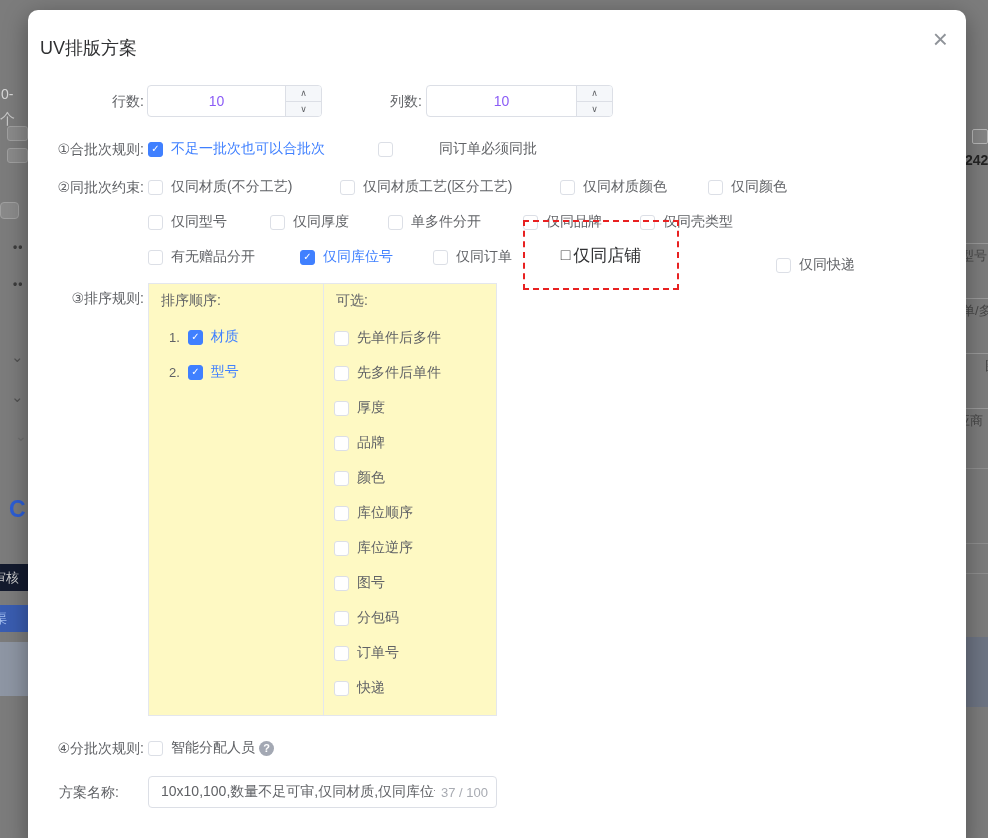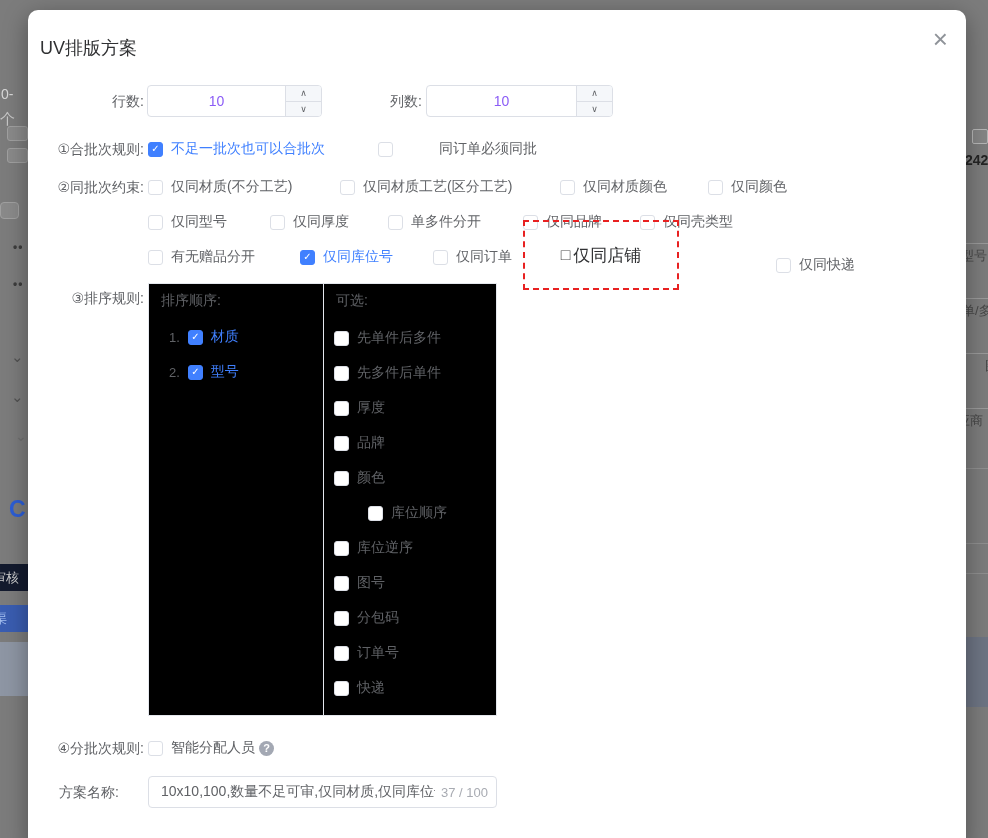--- a/index.html
+++ b/index.html
@@ -51,21 +51,21 @@
     font-size:14px; color:#606266; white-space:nowrap; cursor:pointer; }
   .cb { width:15px; height:15px; flex:none; background:#fff;
     border:1px solid #dcdfe6; border-radius:3px;
     display:inline-flex; align-items:center; justify-content:center; }
   .cb.on { background:#4080ff; border-color:#4080ff; }
   .cb .ck { color:#fff; font-size:10px; font-weight:bold; line-height:1; }
   .blue { color:#4080ff; }
 
   
   .panel { position:absolute; left:120px; top:273px; width:349px; height:433px;
-    border:1px solid #e4e7ed; background:#000000; }
+    border:1px solid #e4e7ed; background:#fef9c3; }
   .panel-divider { position:absolute; left:174px; top:0; bottom:0; width:1px; background:#e4e7ed; }
   .panel-h { position:absolute; font-size:14px; color:#606266; white-space:nowrap; }
   .order-no { font-size:13px; color:#606266; }
 
   
   .dash { position:absolute; left:495px; top:210px; width:156px; height:70px;
     border:2px dashed #e82121;
     display:flex; align-items:center; justify-content:center; }
   .dash-inner { display:flex; align-items:center; font-size:17px; color:#303133; cursor:pointer; }
   .dash-glyph { font-size:16px; margin-right:3px; color:#4a4a4a; }
@@ -258,21 +258,21 @@
       <span>厚度</span>
     </div>
     <div class="opt" style="left:185px; top:150px;">
       <span class="cb"></span>
       <span>品牌</span>
     </div>
     <div class="opt" style="left:185px; top:185px;">
       <span class="cb"></span>
       <span>颜色</span>
     </div>
-    <div class="opt" style="left:185px; top:220px;margin-left:34px;">
+    <div class="opt" style="left:185px; top:220px;">
       <span class="cb"></span>
       <span>库位顺序</span>
     </div>
     <div class="opt" style="left:185px; top:255px;">
       <span class="cb"></span>
       <span>库位逆序</span>
     </div>
     <div class="opt" style="left:185px; top:290px;">
       <span class="cb"></span>
       <span>图号</span>

